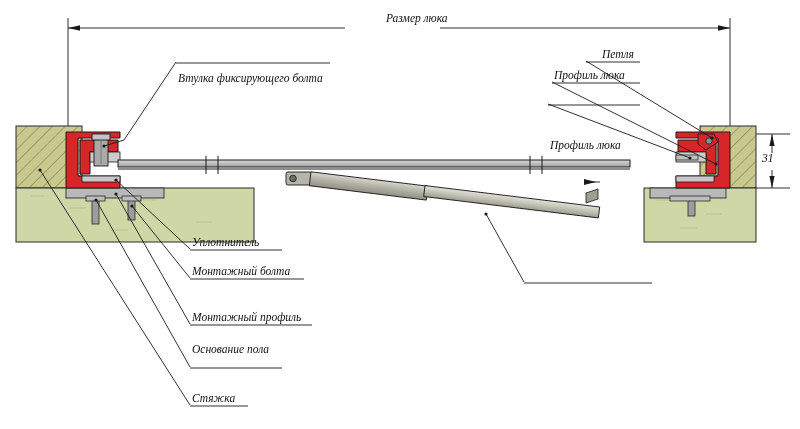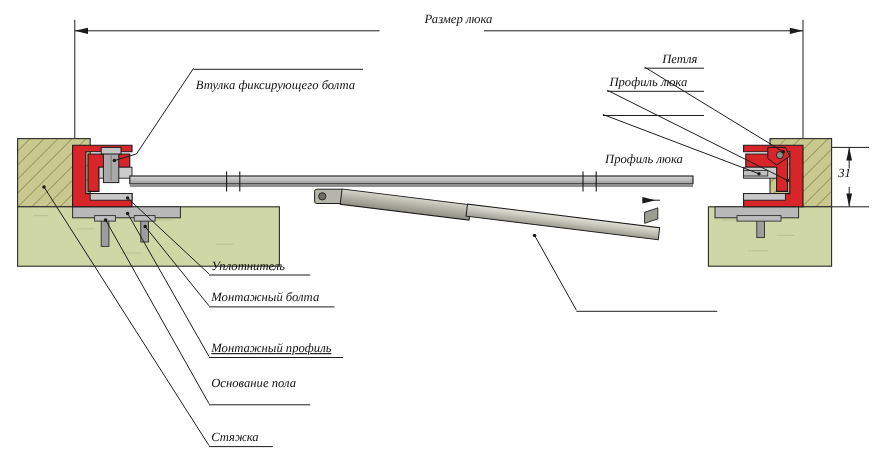--- a/index.html
+++ b/index.html
@@ -245,20 +245,20 @@
   <div class="lbl" style="left:602px; top:48px;">Петля</div>
 
   <div class="lbl" style="left:554px; top:69px;">Профиль люка</div>
 
   <div class="lbl" style="left:550px; top:91px;margin-top:48px;">Профиль люка</div>
 
   <div class="lbl" style="left:192px; top:236px;">Уплотнитель</div>
 
   <div class="lbl" style="left:192px; top:265px;">Монтажный болта</div>
 
-  <div class="lbl" style="left:192px; top:311px;text-decoration:underline;">Монтажный профиль</div>
+  <div class="lbl" style="left:192px; top:311px;">Монтажный профиль</div>
 
   <div class="lbl" style="left:192px; top:343px;font-family:Liberation Serif, serif;">Основание пола</div>
 
   <div class="lbl" style="left:192px; top:392px;">Стяжка</div>
 
 
 </div>
 
 </body></html>

